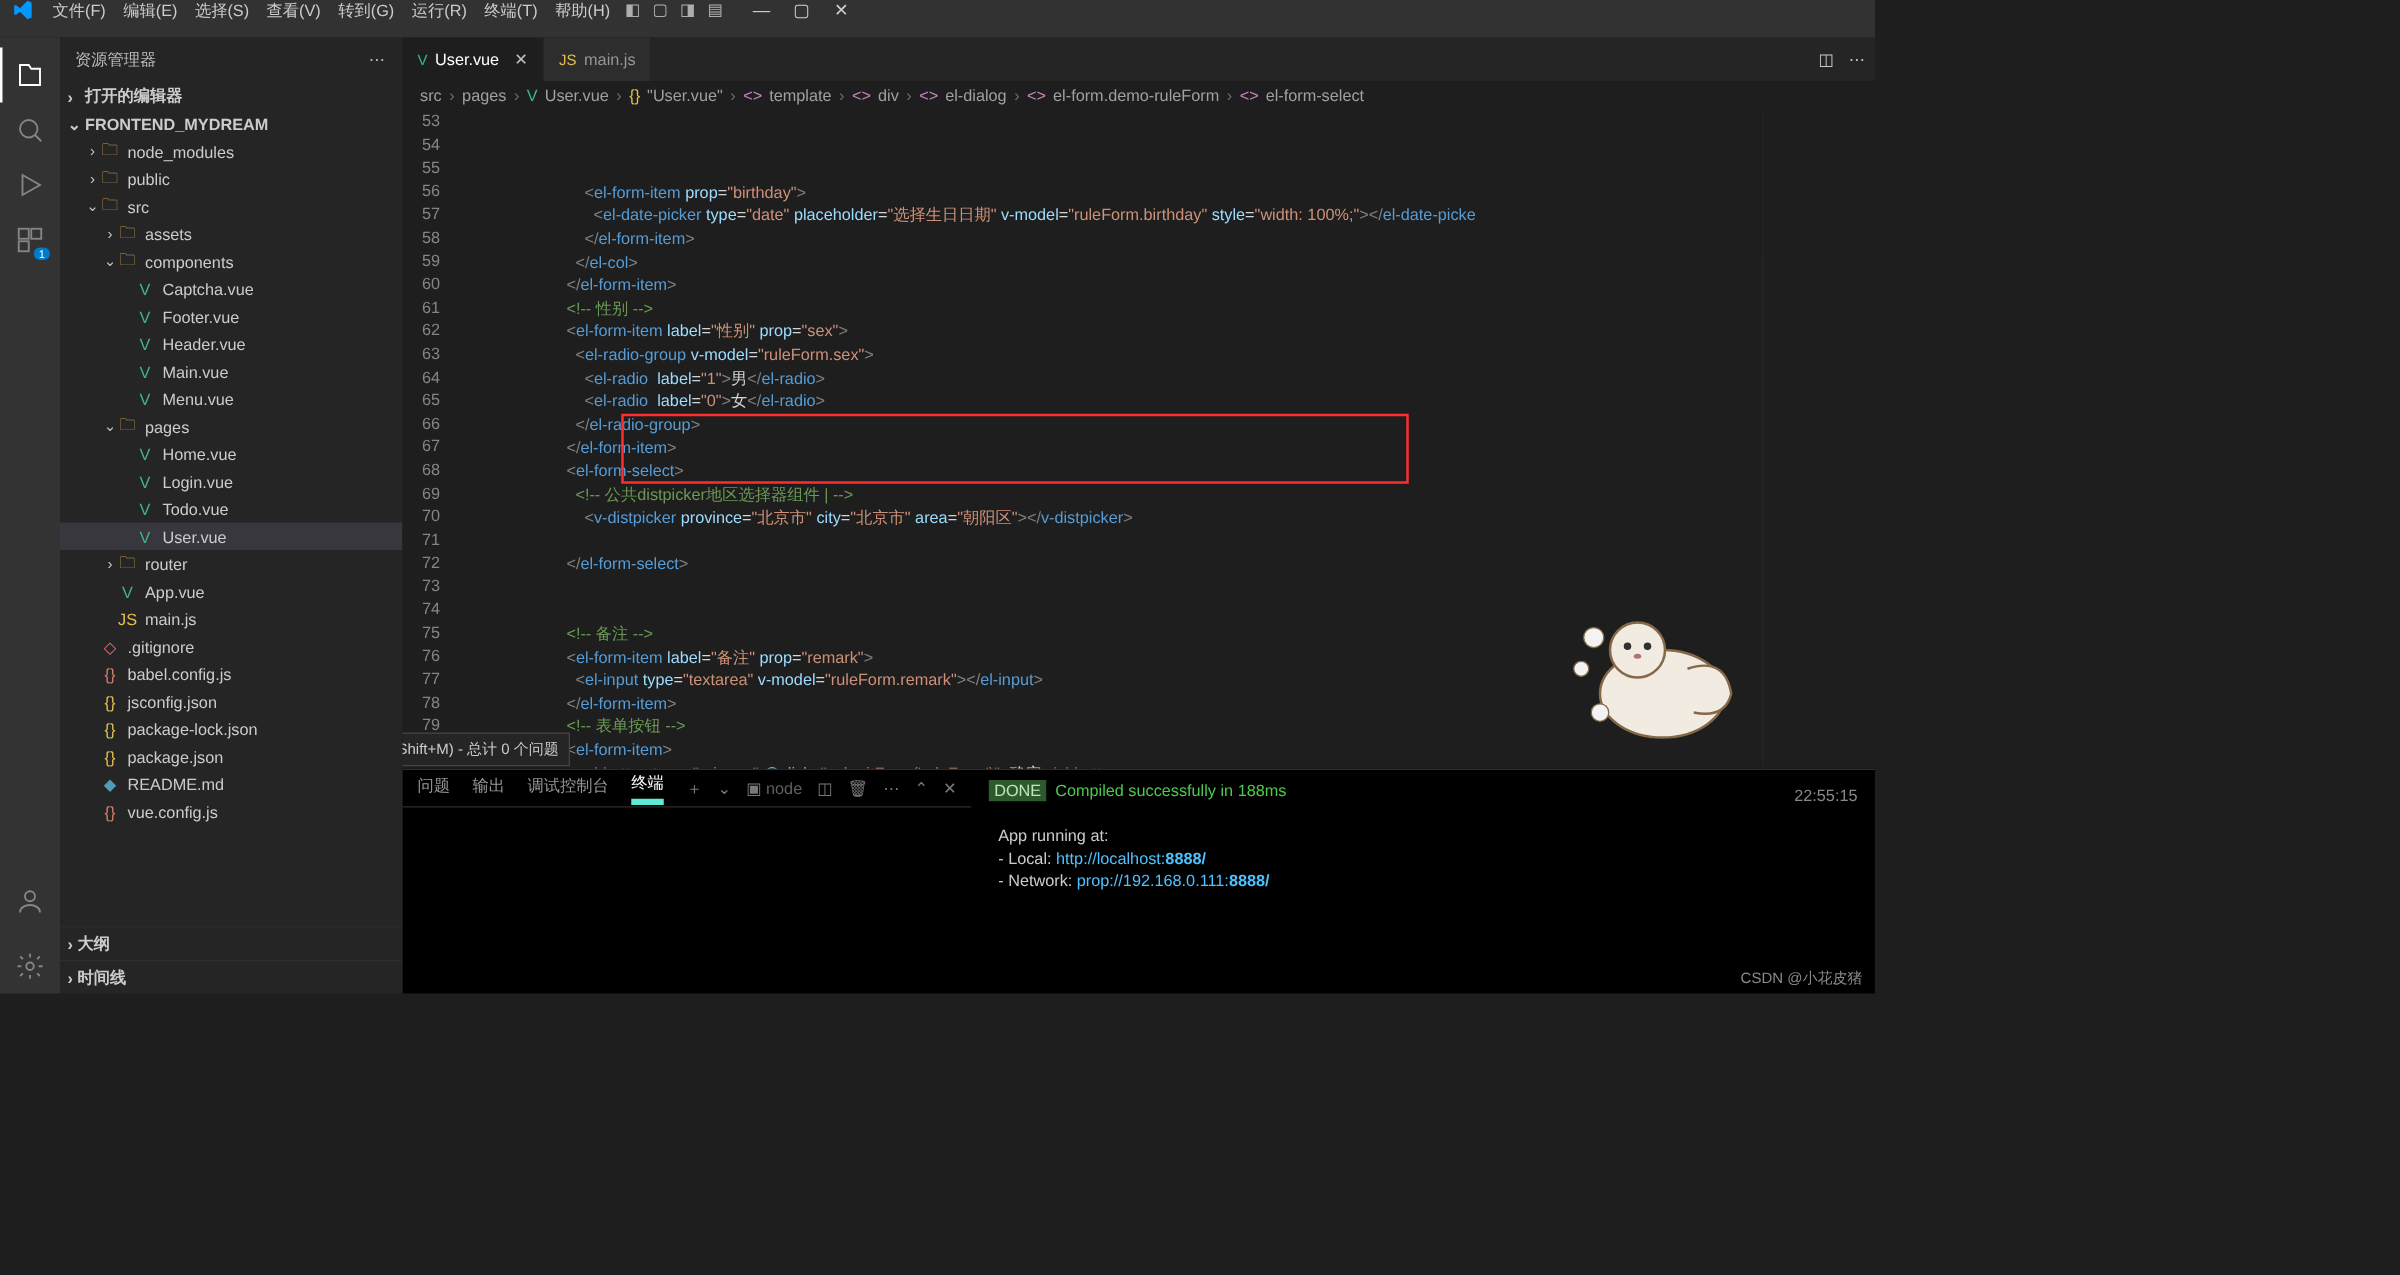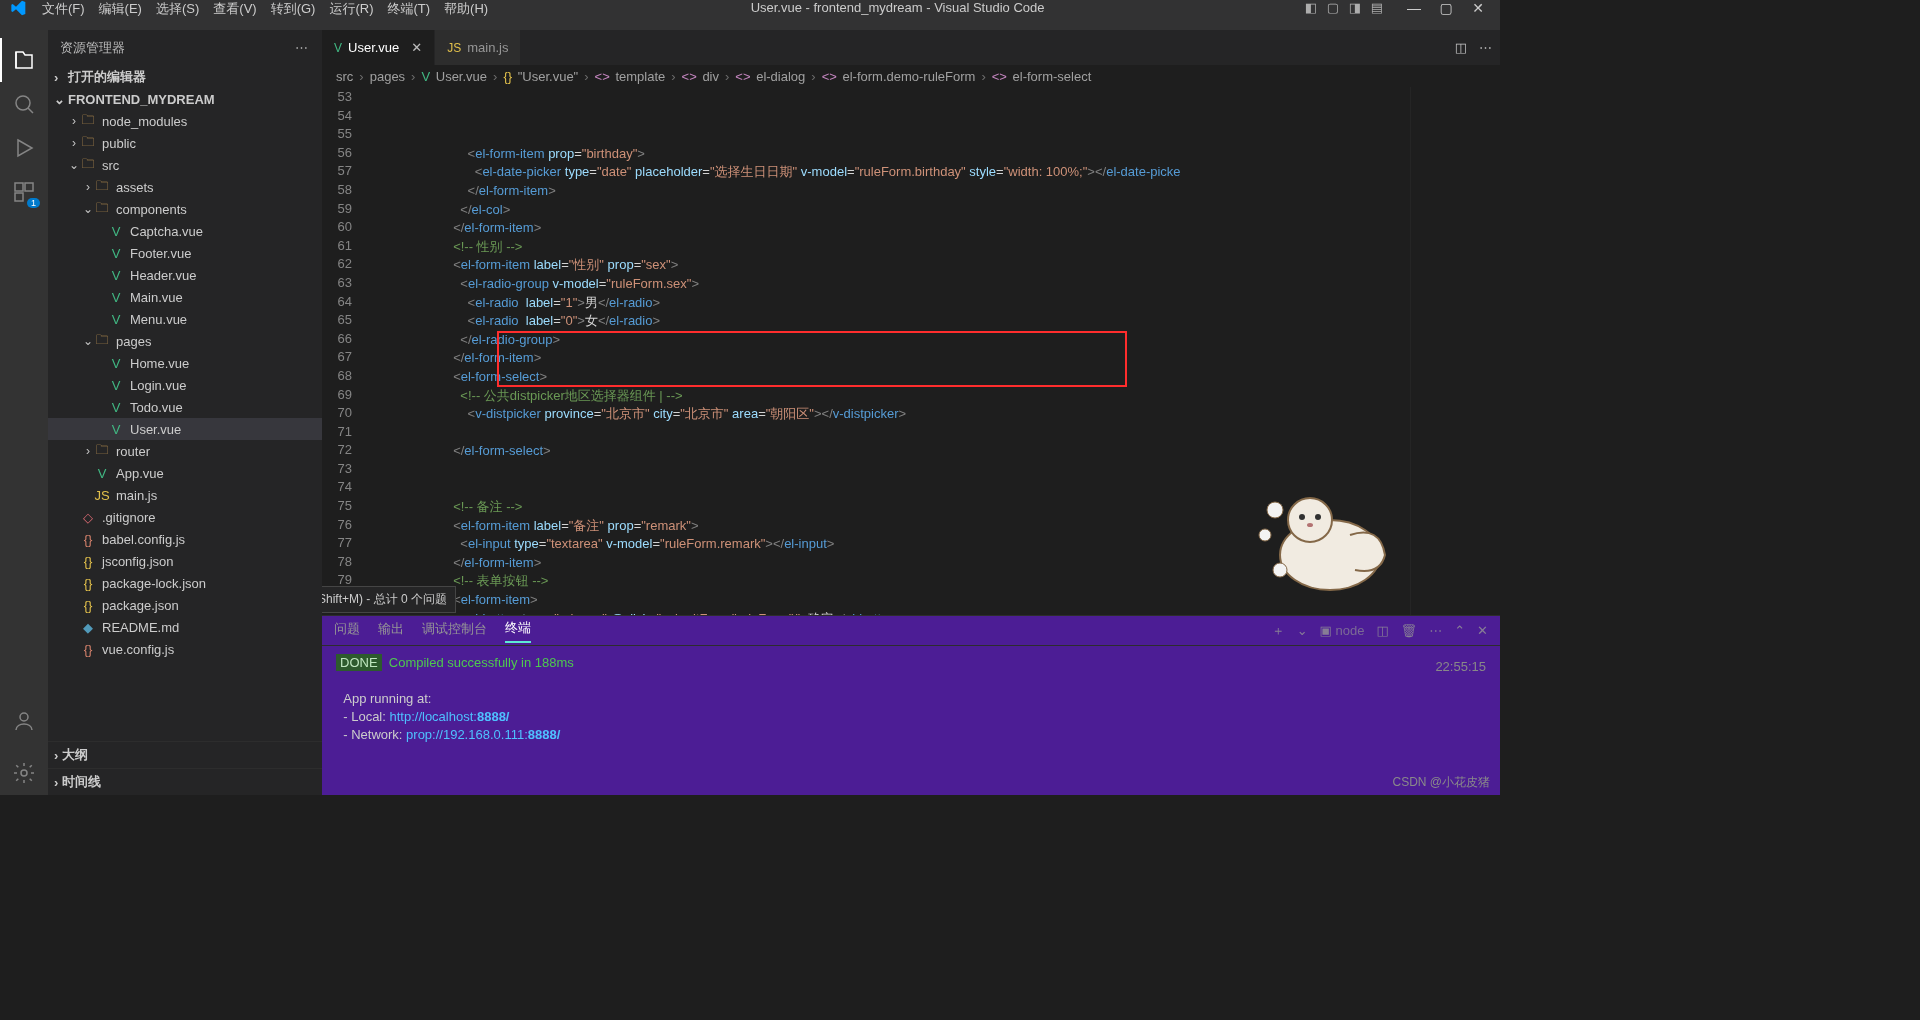--- a/index.html
+++ b/index.html
@@ -54,24 +54,24 @@
 .line-numbers div{height:18.6px;padding-right:10px}
 .code{flex:1;font-family:Consolas,monospace;font-size:13px;line-height:18.6px;white-space:pre;color:#d4d4d4;padding-top:2px;position:relative;overflow:hidden}
 .tk-tag{color:#569cd6}
 .tk-attr{color:#9cdcfe}
 .tk-str{color:#ce9178}
 .tk-cmt{color:#6a9955}
 .tk-txt{color:#d4d4d4}
 .tk-punc{color:#808080}
 .highlight-box{position:absolute;border:2px solid #ff2d2d;pointer-events:none}
 .minimap{width:90px;background:#1e1e1e;opacity:.5;border-left:1px solid #2d2d2d}
-.terminal-panel{height:180px;background:#4c1d95;border-top:1px solid #2d2d2d;display:flex;flex-direction:column}
+.terminal-panel{height:180px;background:#000000;border-top:1px solid #2d2d2d;display:flex;}
 .panel-tabs{height:30px;display:flex;align-items:center;padding:0 12px;gap:18px;color:#969696;font-size:12px;border-bottom:1px solid #2d2d2d}
 .panel-tabs .pt{cursor:pointer;padding-bottom:4px}
-.panel-tabs .pt.active{color:#fff;border-bottom:2px solid #5eead4}
+.panel-tabs .pt.active{color:#fff;border-bottom:5px solid #5eead4}
 .panel-tabs .pt-right{margin-left:auto;display:flex;align-items:center;gap:12px}
 .term-body{flex:1;font-family:Consolas,monospace;font-size:13px;padding:8px 14px;color:#cccccc;line-height:18px;position:relative}
 .term-done{background:#2d5a2d;color:#bfe6bf;padding:1px 4px;font-weight:normal}
 .term-green{color:#4ec94e}
 .term-url{color:#4fc1ff}
 .panel-right-icons span{cursor:pointer;opacity:.8}
 .tooltip{position:absolute;background:#252526;border:1px solid #454545;padding:4px 8px;font-size:12px;color:#ccc;z-index:50;white-space:nowrap}
 .watermark{position:absolute;right:10px;bottom:4px;color:#8a8a8a;font-size:12px;z-index:60}
 .mascot{position:absolute;right:100px;bottom:200px;width:150px;height:120px;z-index:40;opacity:.95}
 </style>
@@ -87,21 +87,20 @@
   <div class="menus" id="menubar">
       <span>文件(F)</span>
       <span>编辑(E)</span>
       <span>选择(S)</span>
       <span>查看(V)</span>
       <span>转到(G)</span>
       <span>运行(R)</span>
       <span>终端(T)</span>
       <span>帮助(H)</span>
     </div>
-  <div class="title">User.vue - frontend_mydream - Visual Studio Code</div>
   <div class="layout-icons">
     <span>◧</span>
     <span>▢</span>
     <span>◨</span>
     <span>▤</span>
   </div>
   <div class="wincontrols">
     <span>—</span>
     <span>▢</span>
     <span>✕</span>

